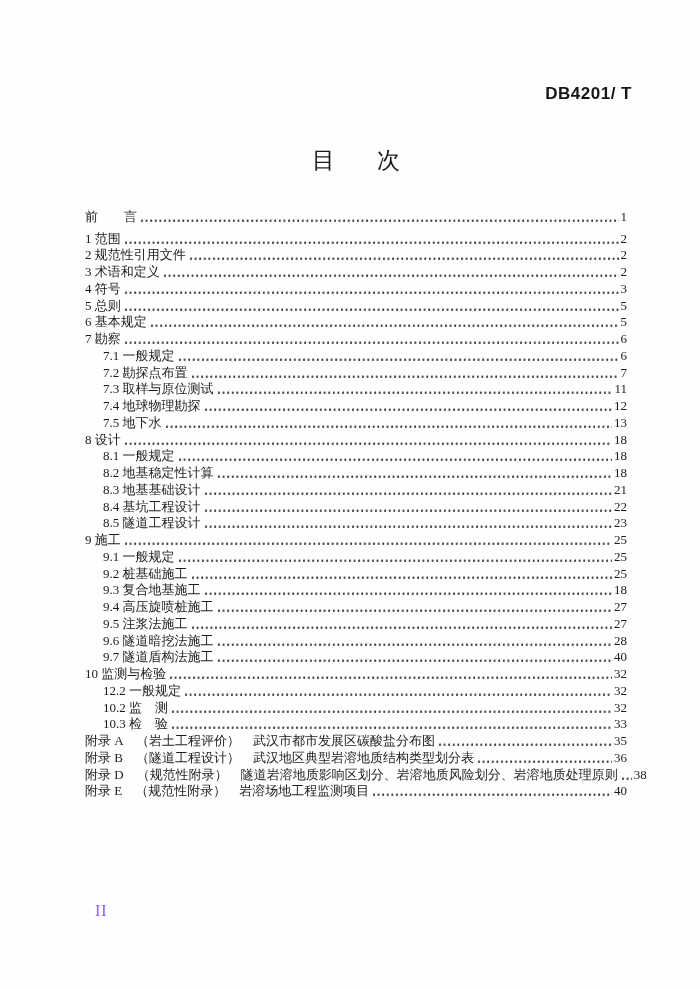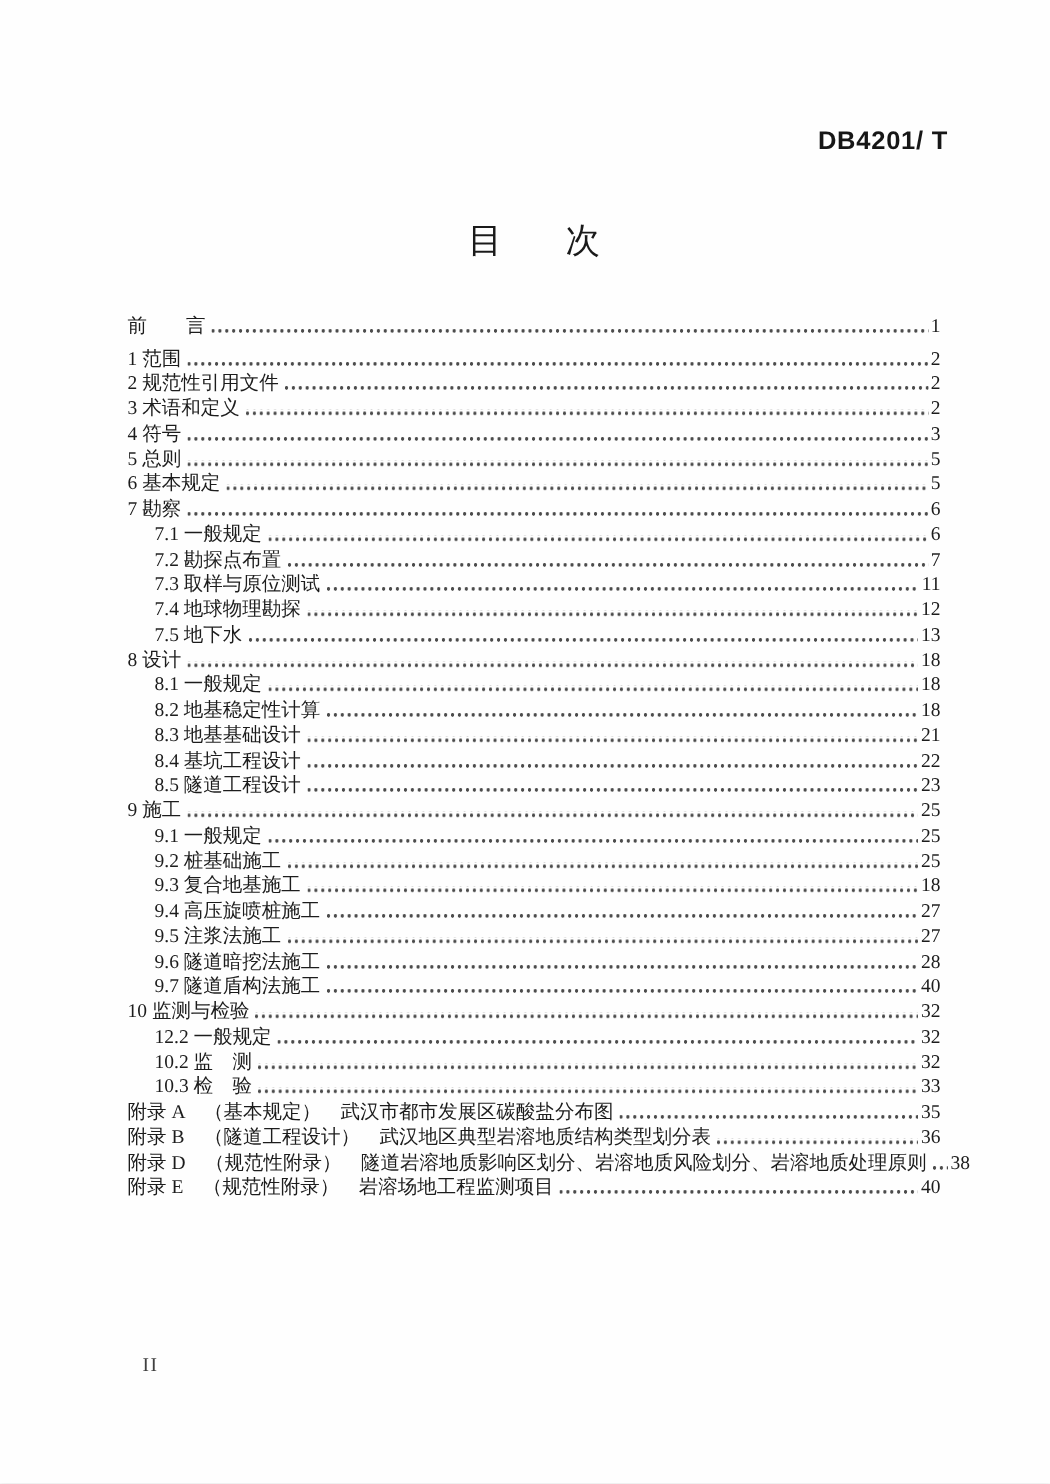--- a/index.html
+++ b/index.html
@@ -60,23 +60,23 @@
     background-image:radial-gradient(circle at 1px 2.6px,#4c4c4c 1px,transparent 1.35px);
     background-size:4.6px 4px;
     background-repeat:repeat-x;
     background-position:left bottom;
     min-width:10px;
   }
   .toc-page{flex:0 0 auto;line-height:14px;text-align:right;}
   .footer-page-num{
     position:absolute;
     left:95px;top:902px;
-    font-size:13px;
+    font-size:16px;
     letter-spacing:1px;
-    color:#404040;
+    color:#8b5cf6;
   }
 </style>
 </head>
 <body>
 
 <div class="page">
 
   <div class="doc-code">DB4201/ T</div>
 
   <div class="doc-title">
@@ -234,21 +234,21 @@
         <span class="toc-label">10.2 监　测</span>
         <span class="toc-leader"></span>
         <span class="toc-page">32</span>
       </div>
       <div class="toc-row indent">
         <span class="toc-label">10.3 检　验</span>
         <span class="toc-leader"></span>
         <span class="toc-page">33</span>
       </div>
       <div class="toc-row">
-        <span class="toc-label">附录 A　（基本规定）　武汉市都市发展区碳酸盐分布图</span>
+        <span class="toc-label">附录 A　（岩土工程评价）　武汉市都市发展区碳酸盐分布图</span>
         <span class="toc-leader"></span>
         <span class="toc-page">35</span>
       </div>
       <div class="toc-row">
         <span class="toc-label">附录 B　（隧道工程设计）　武汉地区典型岩溶地质结构类型划分表</span>
         <span class="toc-leader"></span>
         <span class="toc-page">36</span>
       </div>
       <div class="toc-row">
         <span class="toc-label">附录 D　（规范性附录）　隧道岩溶地质影响区划分、岩溶地质风险划分、岩溶地质处理原则</span>

